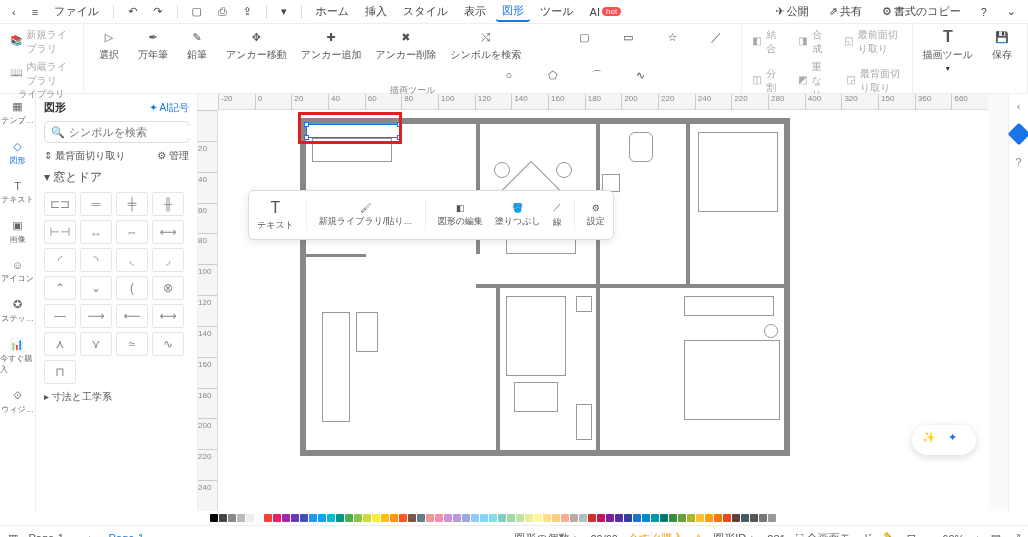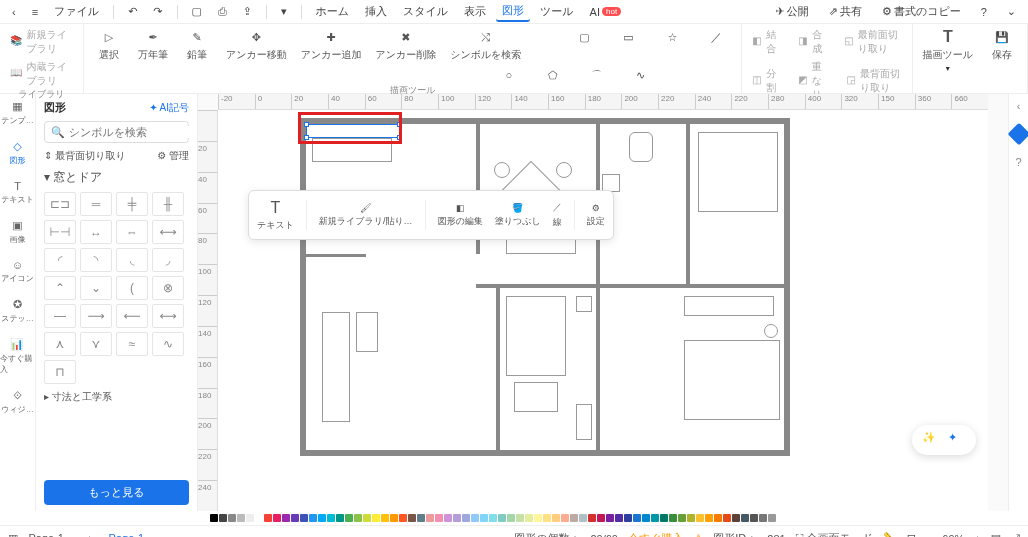--- a/index.html
+++ b/index.html
@@ -315,21 +315,20 @@
         <div class="cell">⟶</div>
         <div class="cell">⟵</div>
         <div class="cell">⟷</div>
       <div class="cell">⋏</div>
         <div class="cell">⋎</div>
         <div class="cell">≈</div>
         <div class="cell">∿</div>
       <div class="cell">⊓</div>
     </div>
     <div class="sp-sub">▸ <span>寸法と工学系</span></div>
-    <div class="sp-more">もっと見る</div>
   </div>
 
   <div class="canvas-wrap">
     <div class="hruler" id="hruler">
         <span>-20</span>
         <span>0</span>
         <span>20</span>
         <span>40</span>
         <span>60</span>
         <span>80</span>

